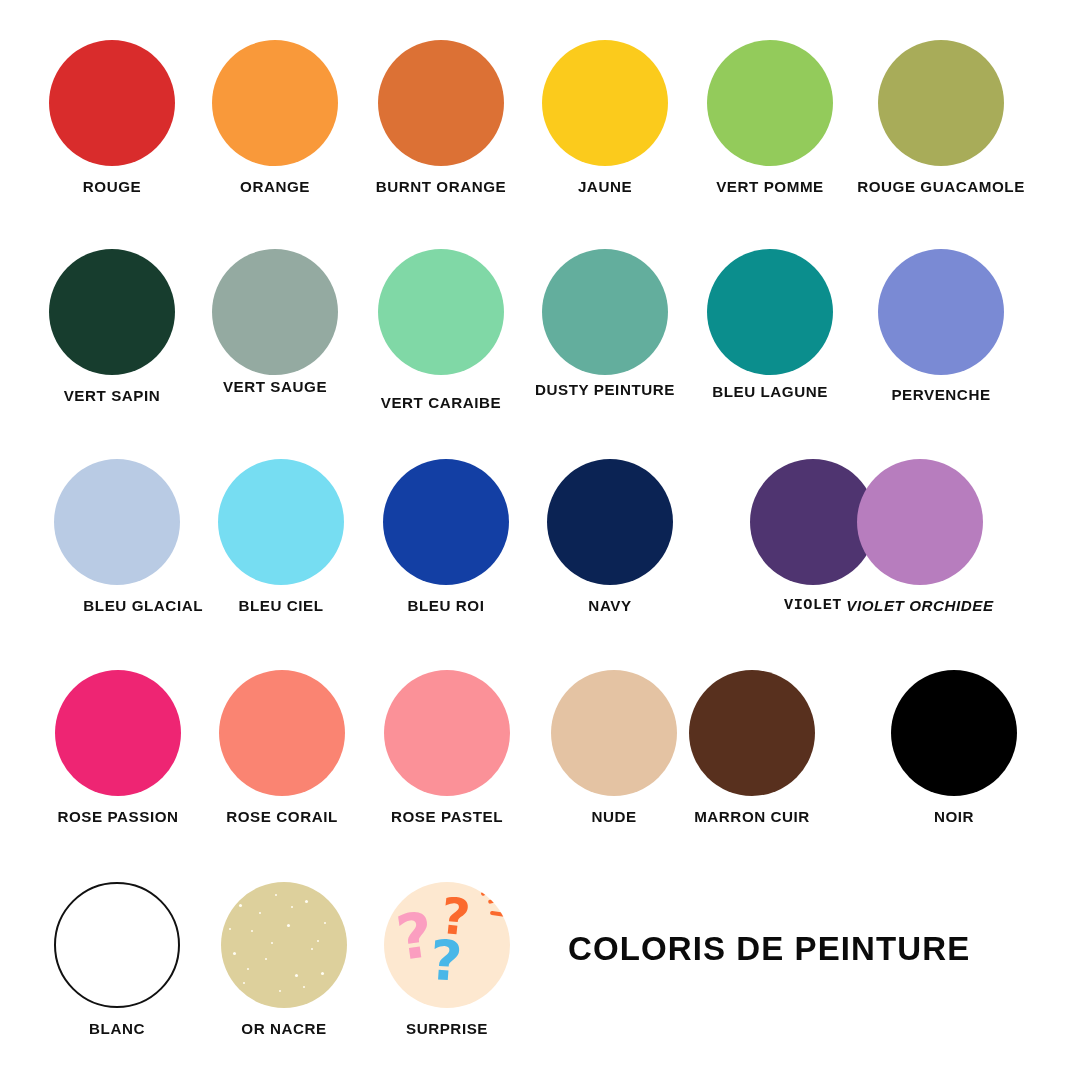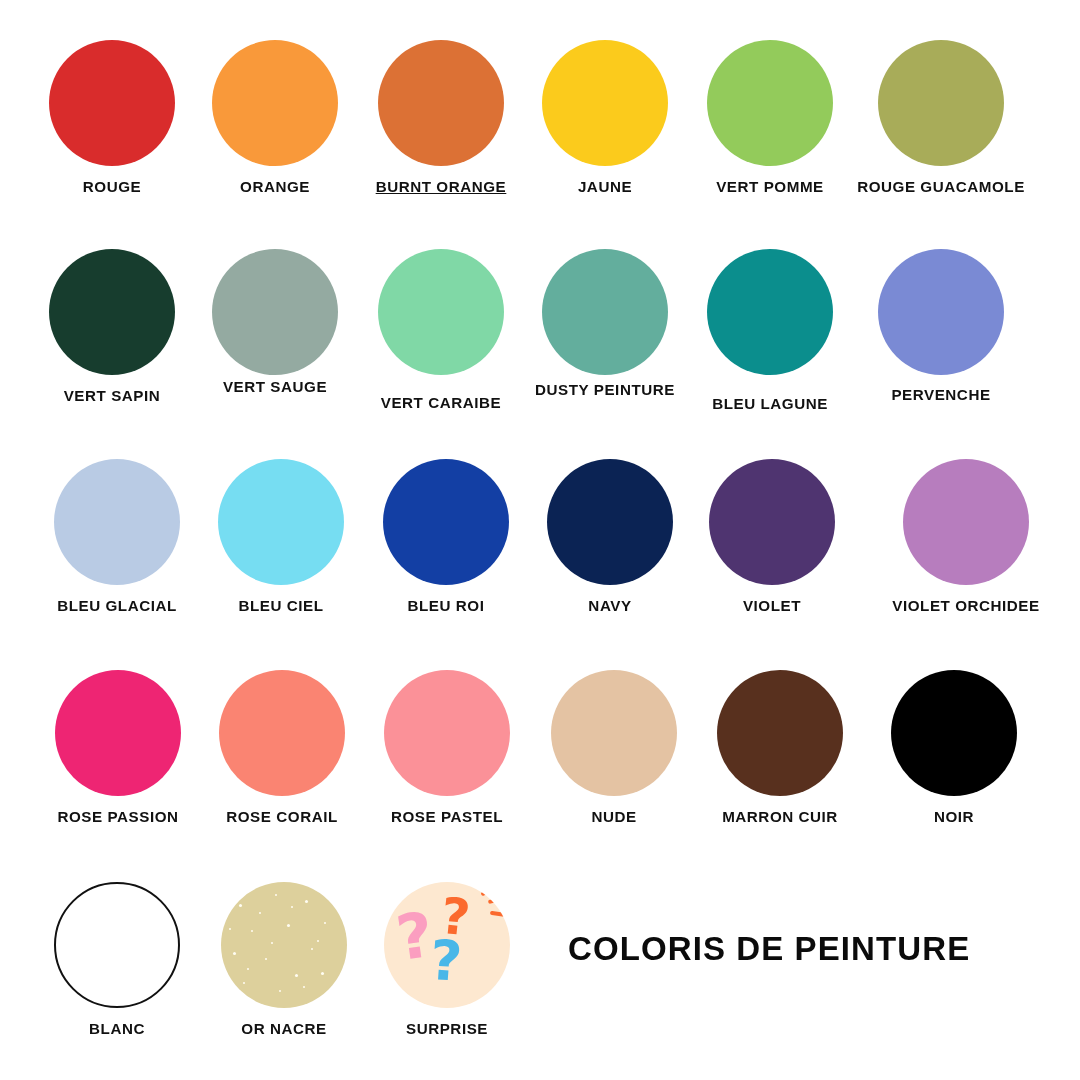--- a/index.html
+++ b/index.html
@@ -89,21 +89,21 @@
 <div id="palette-board">
     <div class="swatch-row" style="top: 40px;">
       <div class="swatch" style="left: 26px;">
         <div class="swatch-disc" style="background: rgb(217, 44, 44);"></div>
         <div class="swatch-label">ROUGE</div>
       </div>
       <div class="swatch" style="left: 189px;">
         <div class="swatch-disc" style="background: rgb(249, 153, 58);"></div>
         <div class="swatch-label">ORANGE</div>
       </div>
-      <div class="swatch" style="left: 355px; text-decoration: underline;">
+      <div class="swatch" style="left: 355px;">
         <div class="swatch-disc" style="background: rgb(220, 113, 53);"></div>
         <div class="swatch-label">BURNT ORANGE</div>
       </div>
       <div class="swatch" style="left: 519px;">
         <div class="swatch-disc" style="background: rgb(251, 203, 28);"></div>
         <div class="swatch-label">JAUNE</div>
       </div>
       <div class="swatch" style="left: 684px;">
         <div class="swatch-disc" style="background: rgb(147, 203, 91);"></div>
         <div class="swatch-label">VERT POMME</div>
@@ -125,49 +125,49 @@
       <div class="swatch" style="left: 355px;">
         <div class="swatch-disc" style="background: rgb(128, 216, 166);"></div>
         <div class="swatch-label" style="margin-top: 20px;">VERT CARAIBE</div>
       </div>
       <div class="swatch" style="left: 519px;">
         <div class="swatch-disc" style="background: rgb(99, 174, 157);"></div>
         <div class="swatch-label" style="margin-top: 7px;">DUSTY PEINTURE</div>
       </div>
       <div class="swatch" style="left: 684px;">
         <div class="swatch-disc" style="background: rgb(11, 142, 141);"></div>
-        <div class="swatch-label" style="margin-top: 21px;">BLEU LAGUNE</div>
+        <div class="swatch-label" style="margin-top: 9px;">BLEU LAGUNE</div>
       </div>
       <div class="swatch" style="left: 855px;">
         <div class="swatch-disc" style="background: rgb(122, 138, 212);"></div>
         <div class="swatch-label" style="margin-top: 12px;">PERVENCHE</div>
       </div>
     </div>
     <div class="swatch-row" style="top: 459px;">
-      <div class="swatch" style="left: 31px;">
+      <div class="swatch" style="left: 31px; text-align: right;">
         <div class="swatch-disc" style="background: rgb(185, 203, 228);"></div>
         <div class="swatch-label">BLEU GLACIAL</div>
       </div>
       <div class="swatch" style="left: 195px;">
         <div class="swatch-disc" style="background: rgb(118, 221, 242);"></div>
         <div class="swatch-label">BLEU CIEL</div>
       </div>
       <div class="swatch" style="left: 360px;">
         <div class="swatch-disc" style="background: rgb(19, 63, 164);"></div>
         <div class="swatch-label">BLEU ROI</div>
       </div>
       <div class="swatch" style="left: 524px;">
         <div class="swatch-disc" style="background: rgb(11, 35, 84);"></div>
         <div class="swatch-label">NAVY</div>
       </div>
-      <div class="swatch" style="left: 686px;">
+      <div class="swatch" style="left: 727px; font-family: Liberation Mono, monospace;">
         <div class="swatch-disc" style="background: rgb(79, 52, 112);"></div>
         <div class="swatch-label">VIOLET</div>
       </div>
-      <div class="swatch" style="left: 880px;">
+      <div class="swatch" style="left: 834px; font-style: italic;">
         <div class="swatch-disc" style="background: rgb(183, 125, 190);"></div>
         <div class="swatch-label">VIOLET ORCHIDEE</div>
       </div>
     </div>
     <div class="swatch-row" style="top: 670px;">
       <div class="swatch" style="left: 32px;">
         <div class="swatch-disc" style="background: rgb(238, 37, 115);"></div>
         <div class="swatch-label">ROSE PASSION</div>
       </div>
       <div class="swatch" style="left: 196px;">
@@ -175,21 +175,21 @@
         <div class="swatch-label">ROSE CORAIL</div>
       </div>
       <div class="swatch" style="left: 361px; text-align: center;">
         <div class="swatch-disc" style="background: rgb(251, 145, 152);"></div>
         <div class="swatch-label">ROSE PASTEL</div>
       </div>
       <div class="swatch" style="left: 528px;">
         <div class="swatch-disc" style="background: rgb(228, 195, 163);"></div>
         <div class="swatch-label">NUDE</div>
       </div>
-      <div class="swatch" style="left: 694px;">
+      <div class="swatch" style="left: 666px;">
         <div class="swatch-disc" style="background: rgb(88, 48, 30);"></div>
         <div class="swatch-label">MARRON CUIR</div>
       </div>
       <div class="swatch" style="left: 868px;">
         <div class="swatch-disc" style="background: rgb(0, 0, 0);"></div>
         <div class="swatch-label">NOIR</div>
       </div>
     </div>
     <div class="swatch-row" style="top: 882px;">
       <div class="swatch" style="left: 31px;">

